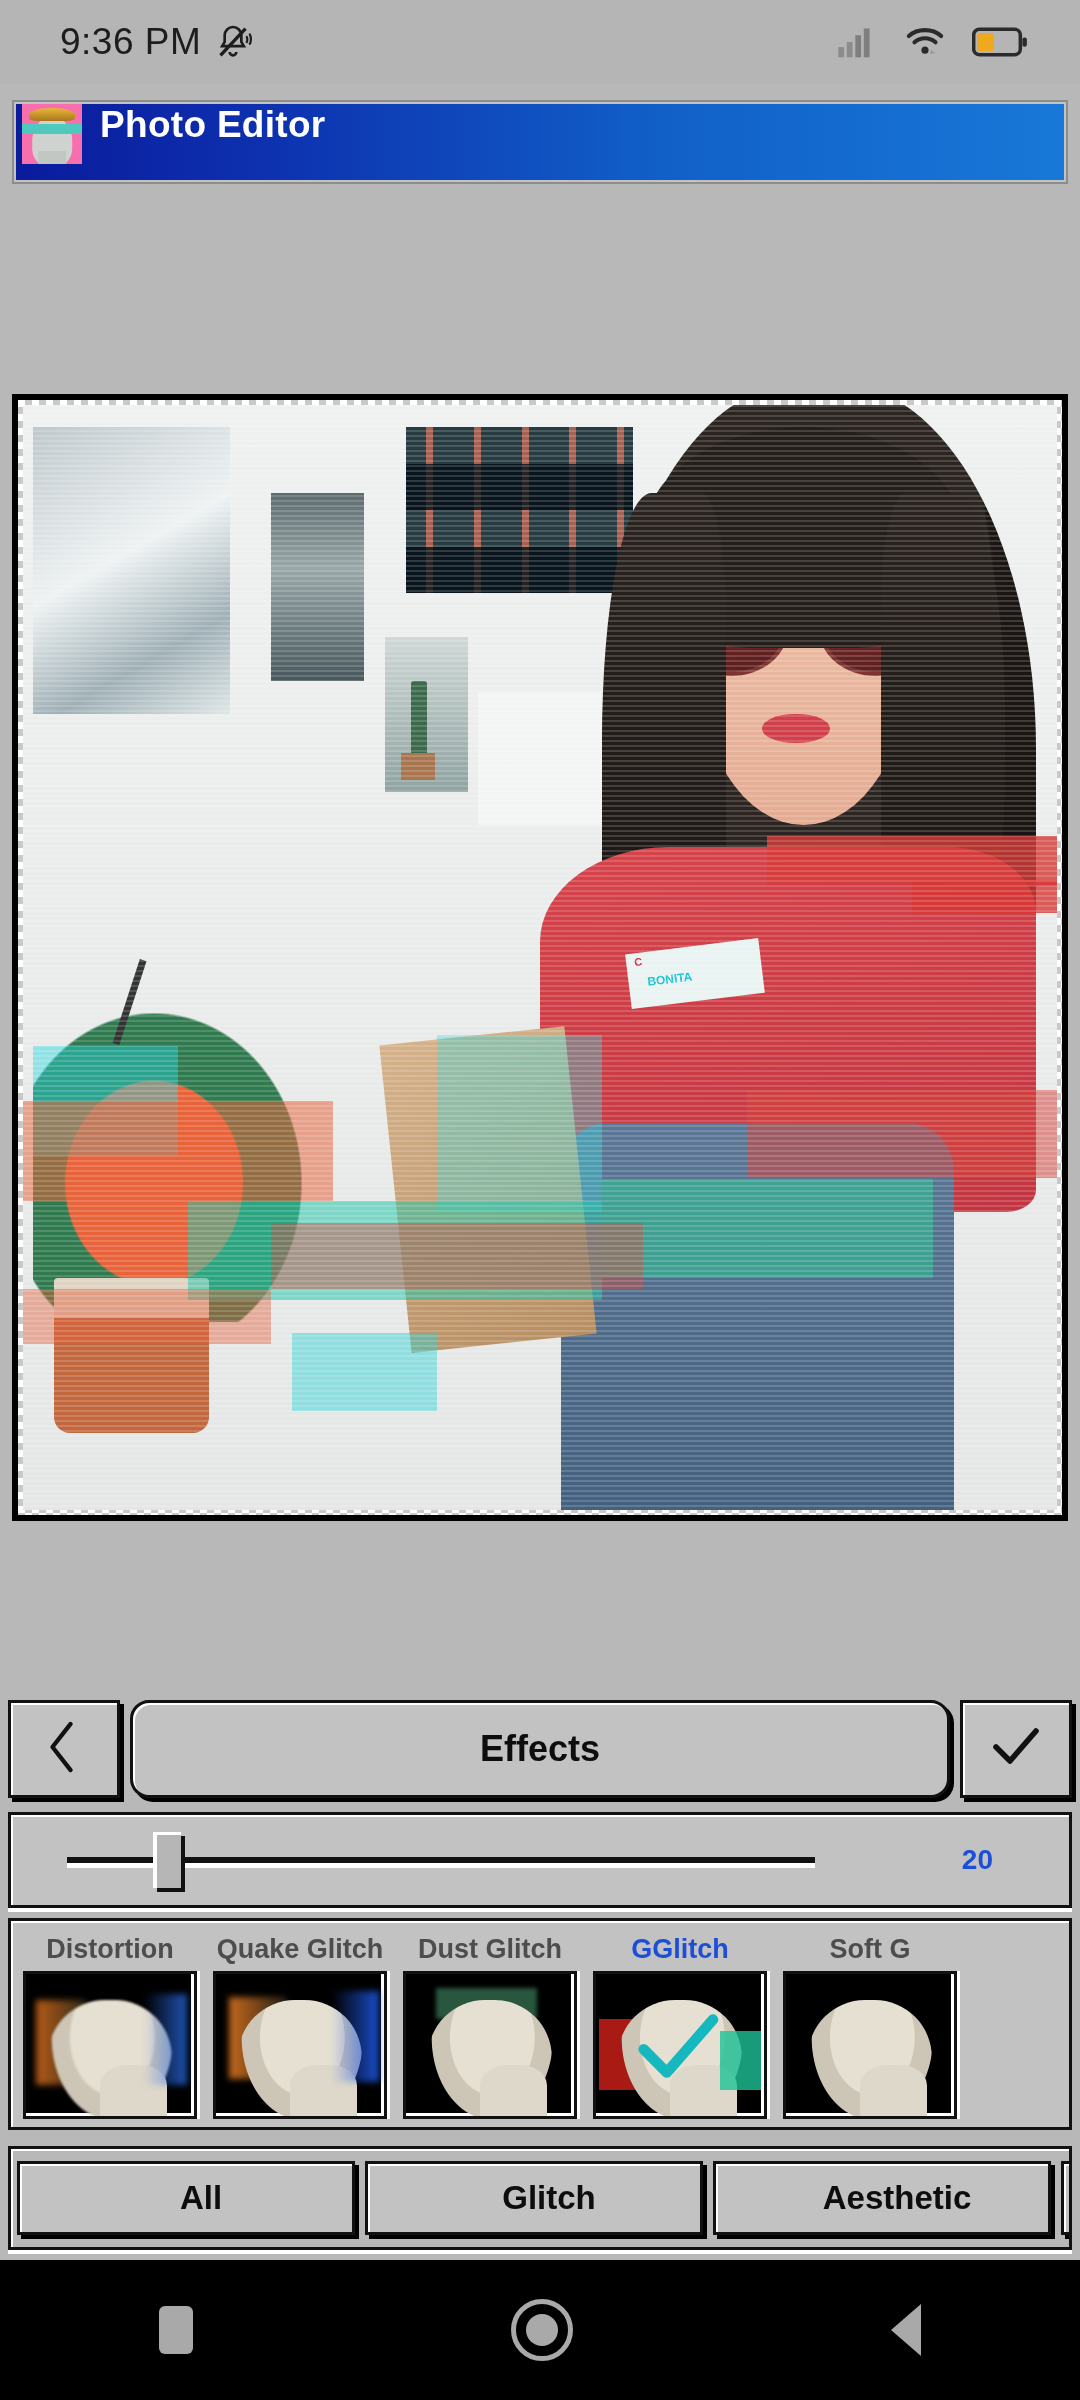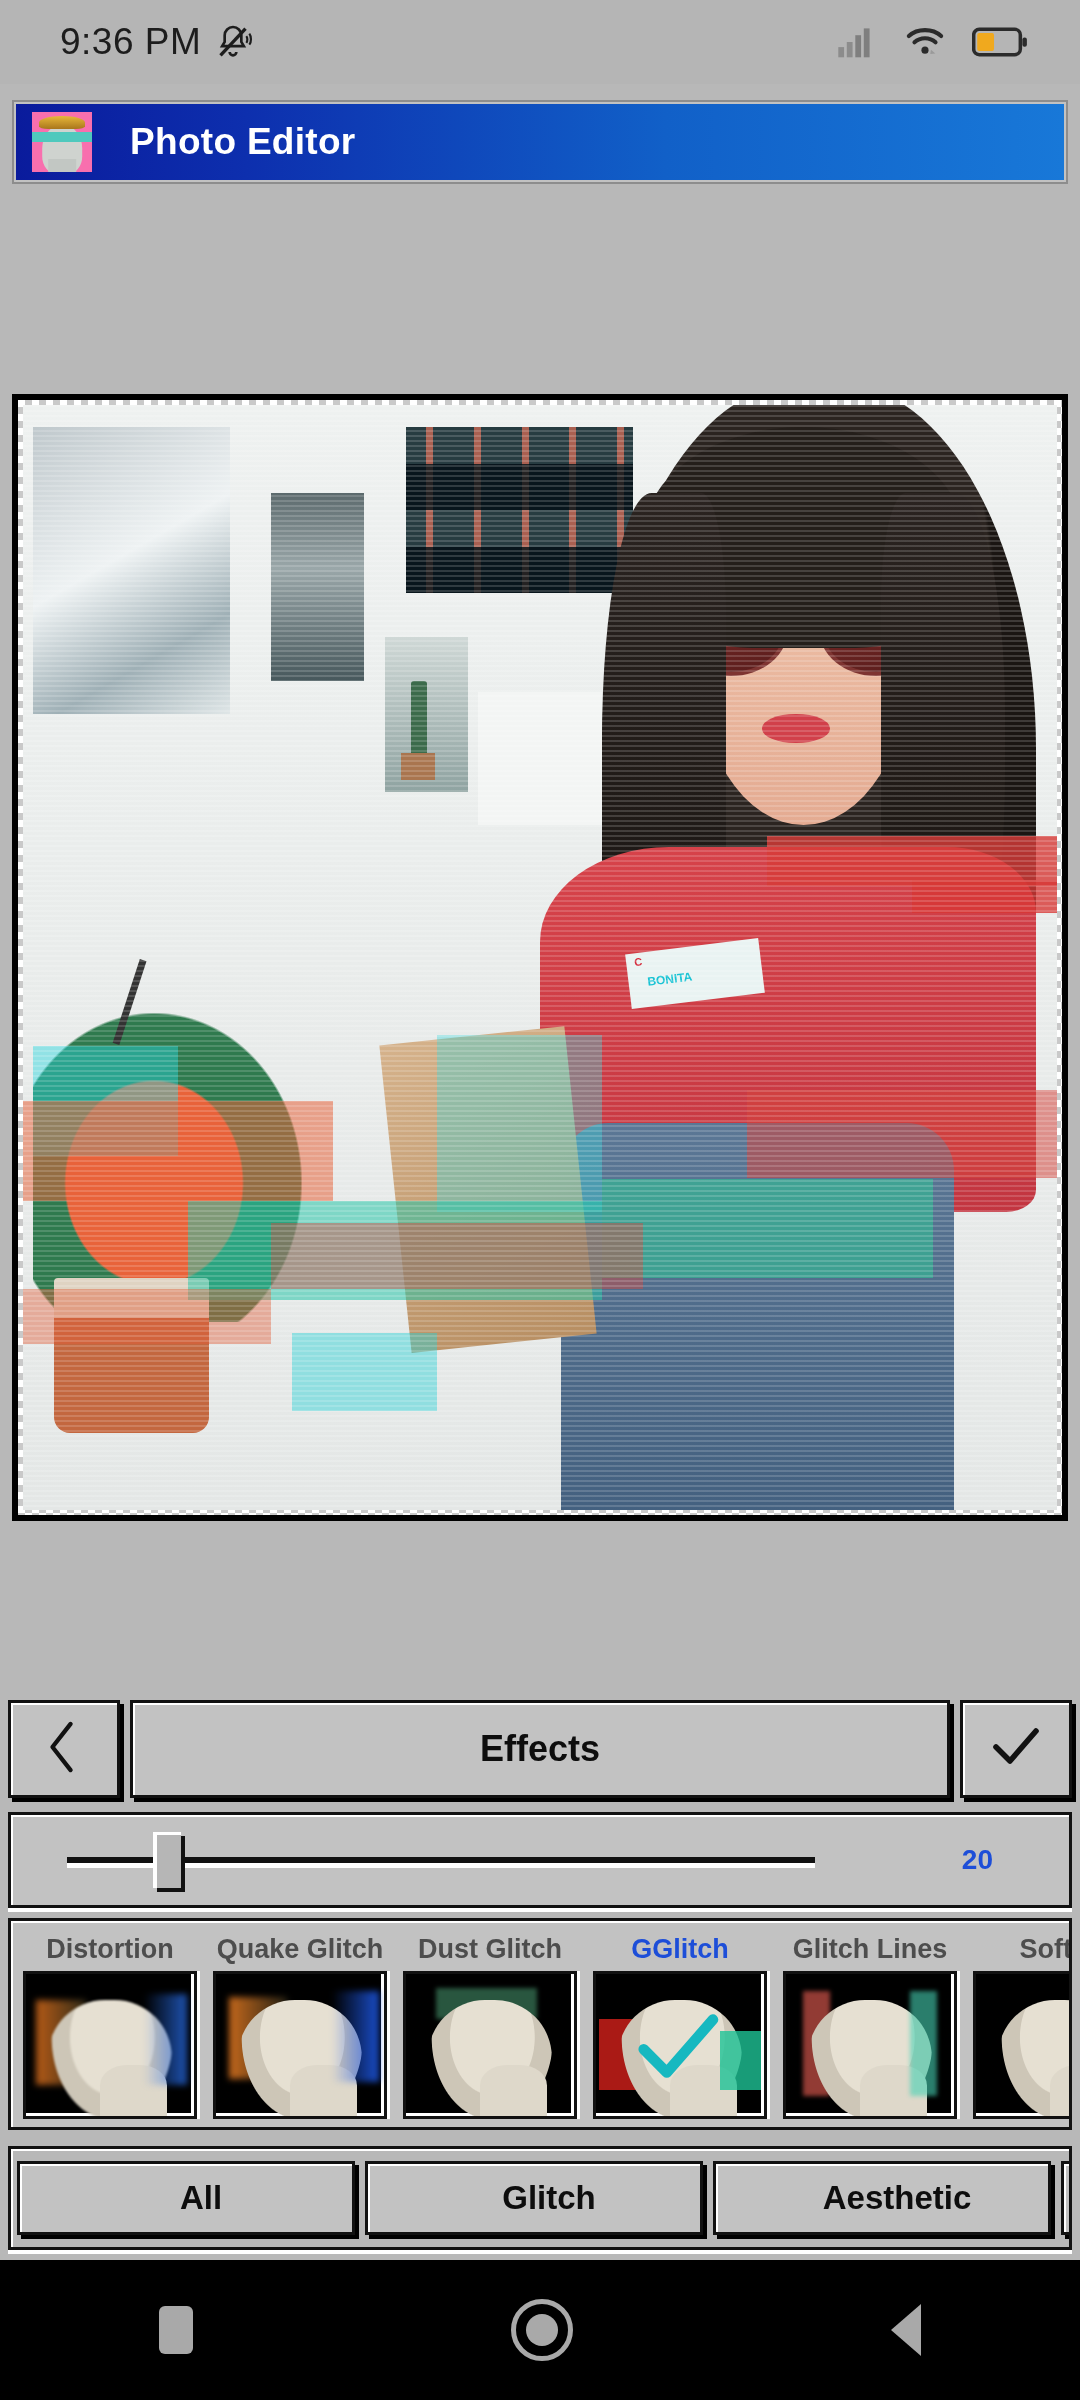--- a/index.html
+++ b/index.html
@@ -25,21 +25,21 @@
   
   .appbar-wrap{
     position:absolute; left:12px; top:100px; width:1056px; height:84px;
     border:2px solid #8d8d8d;
     background:#c2c2c2;
     padding:2px;
   }
   .appbar{
     width:100%; height:100%;
     background:linear-gradient(to right,#0a1b9c 0%, #0d2fae 22%, #1160c8 62%, #1878d8 100%);
-    display:flex; align-items:center; padding-left:16px; gap:38px;
+    display:flex; padding-left:6px; gap:18px;
   }
   .app-icon{
     width:60px; height:60px; background:#f86fae; position:relative; overflow:hidden;
     flex:none;
   }
   .app-icon .band{
     position:absolute; left:0; right:0; top:34%; height:16%; background:#4fc9bd; z-index:3;
   }
   .app-icon .head{
     position:absolute; left:50%; bottom:-4%; transform:translateX(-50%);
@@ -155,21 +155,21 @@
 
   
   .toolbar{ position:absolute; left:8px; top:1700px; width:1064px; height:98px; display:flex; gap:10px;}
   .tb-btn{
     background:#c2c2c2;
     border:3px solid #111;
     box-shadow:inset 2px 2px 0 #fff, 4px 4px 0 #000;
     display:flex; align-items:center; justify-content:center;
   }
   .tb-back{ width:112px; }
-  .tb-title{ flex:1; font-size:36px; font-weight:bold; color:#0d0d0d; }
+  .tb-title{ flex:1; font-size:36px; font-weight:bold; color:#0d0d0d;border-radius:19px; }
   .tb-ok{ width:112px; }
 
   
   .sliderbar{
     position:absolute; left:8px; top:1812px; width:1064px; height:96px;
     background:#c2c2c2; border:3px solid #111;
     box-shadow:inset 2px 2px 0 #fff, 0 4px 0 #fff;
     display:flex; align-items:center;
   }
   .track-wrap{ position:relative; margin-left:56px; width:748px; height:60px; display:flex; align-items:center;}
@@ -419,27 +419,20 @@
         <div class="bust"></div>
           <div class="bust2"></div>
         <span class="check-sel">
           <svg width="86" height="66" viewBox="0 0 26 20">
             <polyline points="2,11 9,18 23,2" fill="none" stroke="#16b8c0" stroke-width="3.2" stroke-linecap="round" stroke-linejoin="round"></polyline>
           </svg>
         </span>
       </div>
     </div>
 
-    <div class="eff">
-      <div class="eff-name">Glitch Lines</div>
-      <div class="eff-thumb th-lines">
-        <div class="bust"></div>
-          <div class="bust2"></div>
-      </div>
-    </div>
 
     <div class="eff">
       <div class="eff-name">Soft G</div>
       <div class="eff-thumb th-soft">
         <div class="bust"></div>
           <div class="bust2"></div>
       </div>
     </div>
 
   </div>

